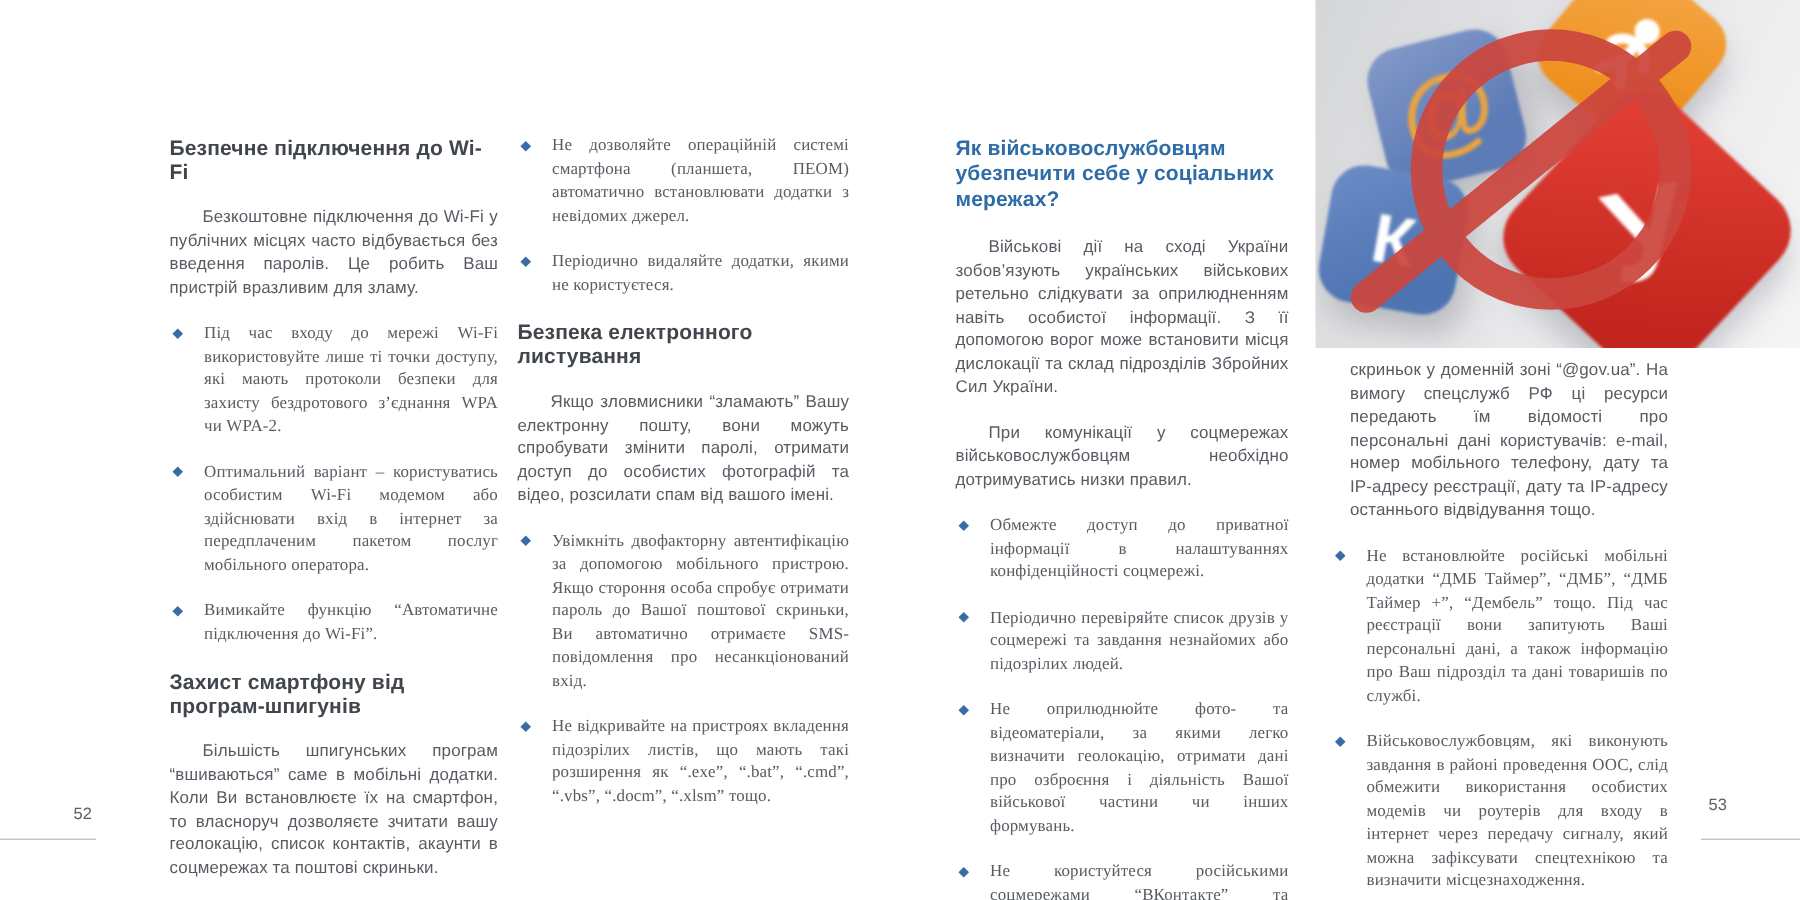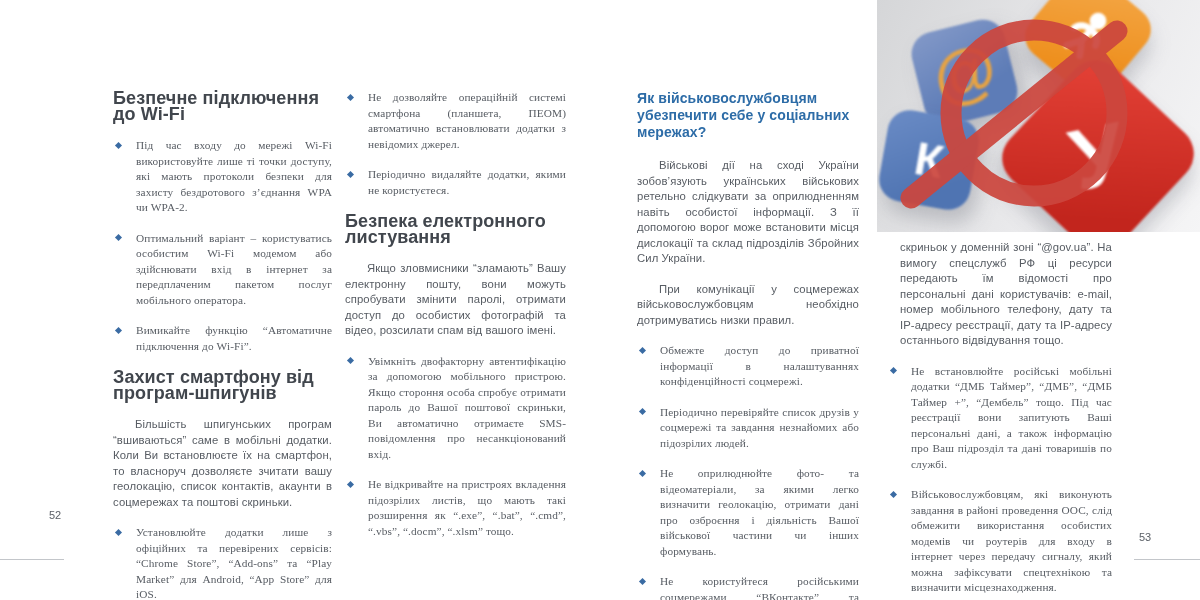--- a/index.html
+++ b/index.html
@@ -10,38 +10,38 @@
   
   .col{
     position:absolute;text-align:justify;font-size:11.3px;line-height:15.5px;
     color:#575c63;letter-spacing:.1px;
   }
   #col1{left:113px;top:90px;width:219px;}
   #col2{left:345px;top:90px;width:221px;}
   #col3{left:637px;top:90px;width:222px;}
   #col4{left:888px;top:240px;width:224px;}
   .heading{
-    font-weight:bold;color:#41464d;font-size:18px;line-height:16px;
+    font-weight:bold;color:#41464d;font-size:14px;line-height:16px;
     margin:0 0 16px 0;text-align:left;
   }
   .heading:not(:first-child){margin-top:9px;}
   .heading-accent{
     font-weight:bold;color:#2d6ca7;font-size:14px;line-height:17px;
     margin:0 0 17px 0;text-align:left;
   }
   .para{ text-indent:22px;margin:0 0 15px 0;}
   .cont{ margin:0 0 15px 12px;}
   .bullet{position:relative;padding-left:23px;margin:0 0 15px 0;font-family:Liberation Serif, serif;}
   .diamond{
     position:absolute;left:3px;top:4.5px;width:5px;height:5px;
     background:#3a6ba3;transform:rotate(45deg);
   }
   
   .pagenum{position:absolute;font-size:11px;color:#5b6067;}
-  #pn-left{left:49px;top:509px;text-align:center;}
+  #pn-left{left:49px;top:537px;text-align:center;}
   #pn-right{left:1139px;top:531px;}
   .pageline{position:absolute;height:1px;background:#c3c6ca;top:559px;}
   #pl-left{left:0;width:64px;}
   #pl-right{left:1134px;width:66px;}
   
   .photo{
     position:absolute;left:877px;top:0;width:323px;height:232px;overflow:hidden;
     background:linear-gradient(115deg,#d5d6d8 0%,#e9e9eb 55%,#f5f5f6 100%);
   }
   .appicon{
@@ -73,20 +73,21 @@
   }
   .ban-svg{position:absolute;left:0;top:0;width:100%;height:100%;z-index:4;filter:blur(.4px);}
 </style>
 </head>
 <body>
 
 <div class="spread">
 
   <div class="col" id="col1">
       <div class="heading">Безпечне підключення до Wi-Fi</div>
+      <div class="para">Безкоштовне підключення до Wi-Fi у публічних місцях часто відбувається без введення паролів. Це робить Ваш пристрій вразливим для зламу.</div>
       <div class="bullet"><span class="diamond"></span><span>Під час входу до мережі Wi-Fi використовуйте лише ті точки доступу, які мають протоколи безпеки для захисту бездротового з’єднання WPA чи WPA-2.</span></div>
       <div class="bullet"><span class="diamond"></span><span>Оптимальний варіант – користуватись особистим Wi-Fi модемом або здійснювати вхід в інтернет за передплаченим пакетом послуг мобільного оператора.</span></div>
       <div class="bullet"><span class="diamond"></span><span>Вимикайте функцію “Автоматичне підключення до Wi-Fi”.</span></div>
       <div class="heading">Захист смартфону від програм-шпигунів</div>
       <div class="para">Більшість шпигунських програм “вшиваються” саме в мобільні додатки. Коли Ви встановлюєте їх на смартфон, то власноруч дозволяєте зчитати вашу геолокацію, список контактів, акаунти в соцмережах та поштові скриньки.</div>
       <div class="bullet"><span class="diamond"></span><span>Установлюйте додатки лише з офіційних та перевірених сервісів: “Chrome Store”, “Add-ons” та “Play Market” для Android, “App Store” для iOS.</span></div>
     </div>
   <div class="col" id="col2">
       <div class="bullet"><span class="diamond"></span><span>Не дозволяйте операційній системі смартфона (планшета, ПЕОМ) автоматично встановлювати додатки з невідомих джерел.</span></div>
       <div class="bullet"><span class="diamond"></span><span>Періодично видаляйте додатки, якими не користуєтеся.</span></div>

